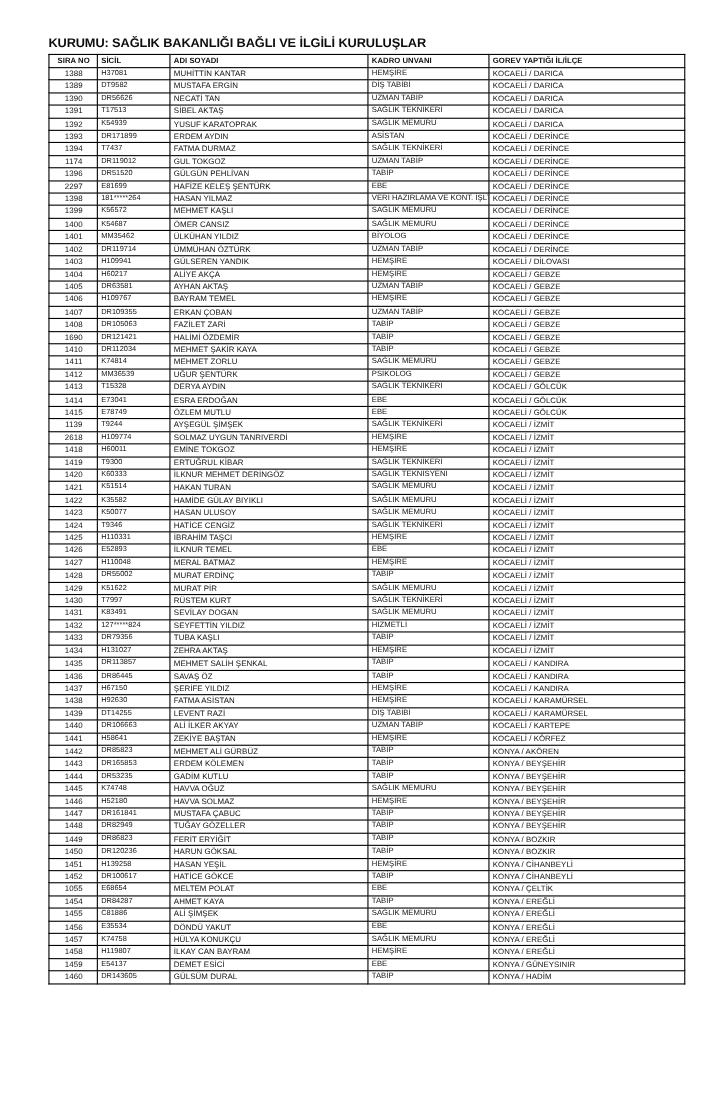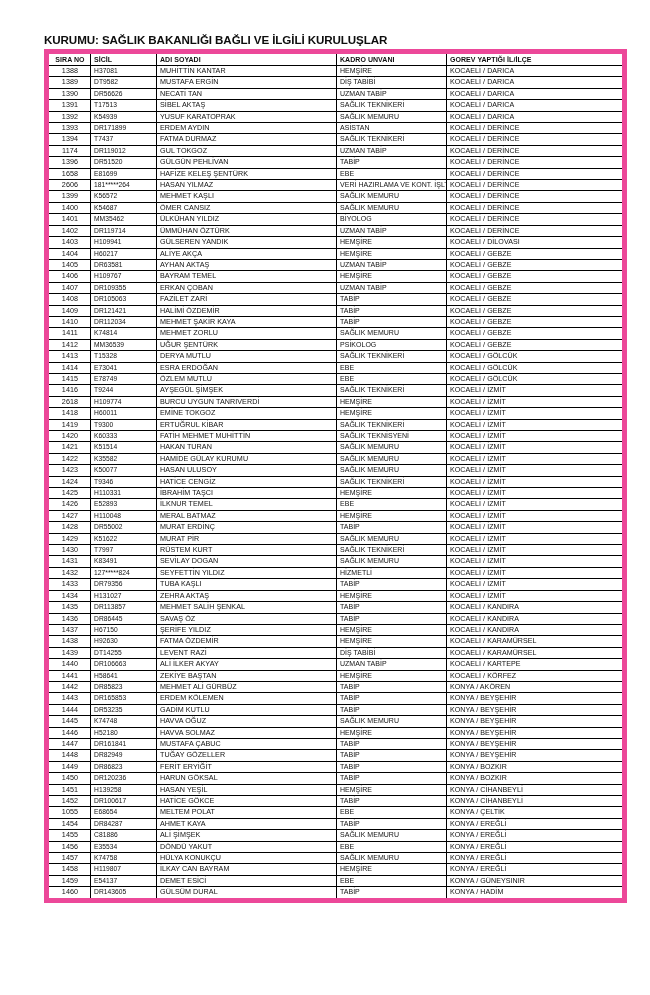--- a/index.html
+++ b/index.html
@@ -34,21 +34,21 @@
     padding: 0;
     color: #0d0d0d;
     white-space: nowrap;
     transform: scaleX(1.02);
     transform-origin: left center;
   }
   table.roster {
     border-collapse: collapse;
     table-layout: fixed;
     width: 578px;
-    border: 5px solid #ec4899;
+    border: 1px solid #ec4899;
   }
   table.roster col.c-sira   { width: 44px; }
   table.roster col.c-sicil  { width: 66px; }
   table.roster col.c-ad     { width: 180px; }
   table.roster col.c-kadro  { width: 110px; }
   table.roster col.c-gorev  { width: 178px; }
 
   table.roster th,
   table.roster td {
     border: 1px solid #000;
@@ -174,28 +174,28 @@
           <td class="gorev">KOCAELİ / DERİNCE</td>
         </tr>
         <tr>
           <td class="sira">1396</td>
           <td class="sicil">DR51520</td>
           <td class="ad">GÜLGÜN PEHLİVAN</td>
           <td class="kadro">TABİP</td>
           <td class="gorev">KOCAELİ / DERİNCE</td>
         </tr>
         <tr>
-          <td class="sira">1658</td>
+          <td class="sira">2297</td>
           <td class="sicil">E81699</td>
           <td class="ad">HAFİZE KELEŞ ŞENTÜRK</td>
           <td class="kadro">EBE</td>
           <td class="gorev">KOCAELİ / DERİNCE</td>
         </tr>
         <tr>
-          <td class="sira">2606</td>
+          <td class="sira">1398</td>
           <td class="sicil">181*****264</td>
           <td class="ad">HASAN YILMAZ</td>
           <td class="kadro">VERİ HAZIRLAMA VE KONT. İŞLT.</td>
           <td class="gorev">KOCAELİ / DERİNCE</td>
         </tr>
         <tr>
           <td class="sira">1399</td>
           <td class="sicil">K56572</td>
           <td class="ad">MEHMET KAŞLI</td>
           <td class="kadro">SAĞLIK MEMURU</td>
@@ -258,21 +258,21 @@
           <td class="gorev">KOCAELİ / GEBZE</td>
         </tr>
         <tr>
           <td class="sira">1408</td>
           <td class="sicil">DR105063</td>
           <td class="ad">FAZİLET ZARİ</td>
           <td class="kadro">TABİP</td>
           <td class="gorev">KOCAELİ / GEBZE</td>
         </tr>
         <tr>
-          <td class="sira">1409</td>
+          <td class="sira">1690</td>
           <td class="sicil">DR121421</td>
           <td class="ad">HALİMİ ÖZDEMİR</td>
           <td class="kadro">TABİP</td>
           <td class="gorev">KOCAELİ / GEBZE</td>
         </tr>
         <tr>
           <td class="sira">1410</td>
           <td class="sicil">DR112034</td>
           <td class="ad">MEHMET ŞAKİR KAYA</td>
           <td class="kadro">TABİP</td>
@@ -288,84 +288,84 @@
         <tr>
           <td class="sira">1412</td>
           <td class="sicil">MM36539</td>
           <td class="ad">UĞUR ŞENTÜRK</td>
           <td class="kadro">PSİKOLOG</td>
           <td class="gorev">KOCAELİ / GEBZE</td>
         </tr>
         <tr>
           <td class="sira">1413</td>
           <td class="sicil">T15328</td>
-          <td class="ad">DERYA MUTLU</td>
+          <td class="ad">DERYA AYDIN</td>
           <td class="kadro">SAĞLIK TEKNİKERİ</td>
           <td class="gorev">KOCAELİ / GÖLCÜK</td>
         </tr>
         <tr>
           <td class="sira">1414</td>
           <td class="sicil">E73041</td>
           <td class="ad">ESRA ERDOĞAN</td>
           <td class="kadro">EBE</td>
           <td class="gorev">KOCAELİ / GÖLCÜK</td>
         </tr>
         <tr>
           <td class="sira">1415</td>
           <td class="sicil">E78749</td>
           <td class="ad">ÖZLEM MUTLU</td>
           <td class="kadro">EBE</td>
           <td class="gorev">KOCAELİ / GÖLCÜK</td>
         </tr>
         <tr>
-          <td class="sira">1416</td>
+          <td class="sira">1139</td>
           <td class="sicil">T9244</td>
           <td class="ad">AYŞEGÜL ŞİMŞEK</td>
           <td class="kadro">SAĞLIK TEKNİKERİ</td>
           <td class="gorev">KOCAELİ / İZMİT</td>
         </tr>
         <tr>
           <td class="sira">2618</td>
           <td class="sicil">H109774</td>
-          <td class="ad">BURCU UYGUN TANRIVERDİ</td>
+          <td class="ad">SOLMAZ UYGUN TANRIVERDİ</td>
           <td class="kadro">HEMŞİRE</td>
           <td class="gorev">KOCAELİ / İZMİT</td>
         </tr>
         <tr>
           <td class="sira">1418</td>
           <td class="sicil">H60011</td>
           <td class="ad">EMİNE TOKGOZ</td>
           <td class="kadro">HEMŞİRE</td>
           <td class="gorev">KOCAELİ / İZMİT</td>
         </tr>
         <tr>
           <td class="sira">1419</td>
           <td class="sicil">T9300</td>
           <td class="ad">ERTUĞRUL KİBAR</td>
           <td class="kadro">SAĞLIK TEKNİKERİ</td>
           <td class="gorev">KOCAELİ / İZMİT</td>
         </tr>
         <tr>
           <td class="sira">1420</td>
           <td class="sicil">K60333</td>
-          <td class="ad">FATİH MEHMET MUHİTTİN</td>
+          <td class="ad">İLKNUR MEHMET DERİNGÖZ</td>
           <td class="kadro">SAĞLIK TEKNİSYENİ</td>
           <td class="gorev">KOCAELİ / İZMİT</td>
         </tr>
         <tr>
           <td class="sira">1421</td>
           <td class="sicil">K51514</td>
           <td class="ad">HAKAN TURAN</td>
           <td class="kadro">SAĞLIK MEMURU</td>
           <td class="gorev">KOCAELİ / İZMİT</td>
         </tr>
         <tr>
           <td class="sira">1422</td>
           <td class="sicil">K35582</td>
-          <td class="ad">HAMİDE GÜLAY KURUMU</td>
+          <td class="ad">HAMİDE GÜLAY BIYIKLI</td>
           <td class="kadro">SAĞLIK MEMURU</td>
           <td class="gorev">KOCAELİ / İZMİT</td>
         </tr>
         <tr>
           <td class="sira">1423</td>
           <td class="sicil">K50077</td>
           <td class="ad">HASAN ULUSOY</td>
           <td class="kadro">SAĞLIK MEMURU</td>
           <td class="gorev">KOCAELİ / İZMİT</td>
         </tr>
@@ -463,21 +463,21 @@
         <tr>
           <td class="sira">1437</td>
           <td class="sicil">H67150</td>
           <td class="ad">ŞERİFE YILDIZ</td>
           <td class="kadro">HEMŞİRE</td>
           <td class="gorev">KOCAELİ / KANDIRA</td>
         </tr>
         <tr>
           <td class="sira">1438</td>
           <td class="sicil">H92630</td>
-          <td class="ad">FATMA ÖZDEMİR</td>
+          <td class="ad">FATMA ASİSTAN</td>
           <td class="kadro">HEMŞİRE</td>
           <td class="gorev">KOCAELİ / KARAMÜRSEL</td>
         </tr>
         <tr>
           <td class="sira">1439</td>
           <td class="sicil">DT14255</td>
           <td class="ad">LEVENT RAZİ</td>
           <td class="kadro">DİŞ TABİBİ</td>
           <td class="gorev">KOCAELİ / KARAMÜRSEL</td>
         </tr>

